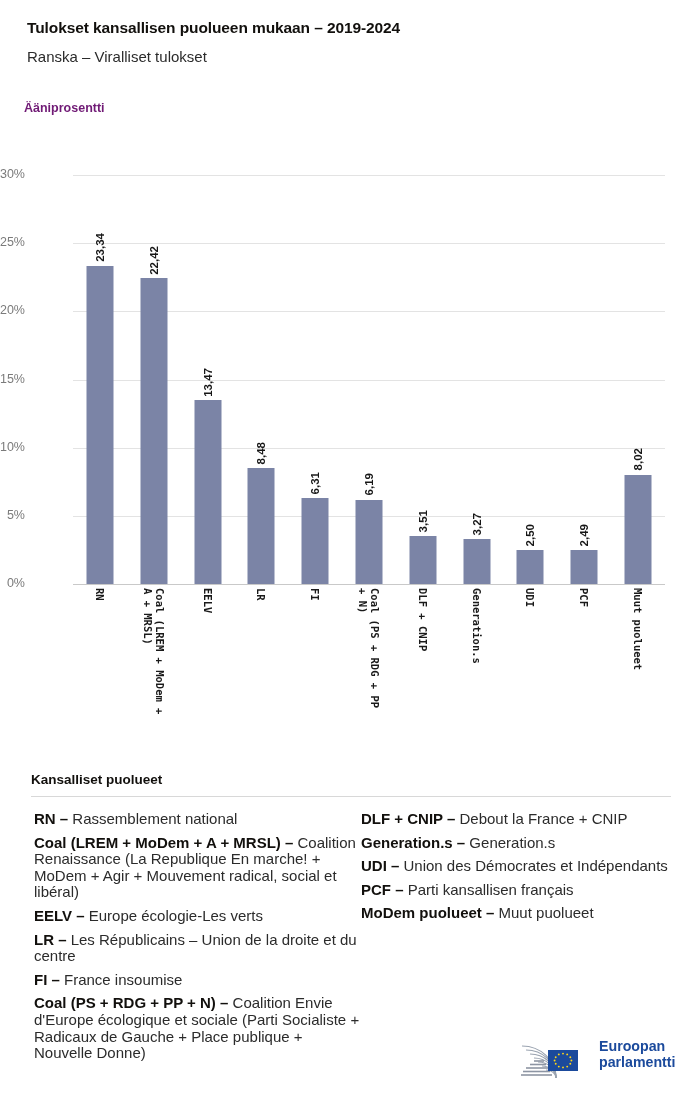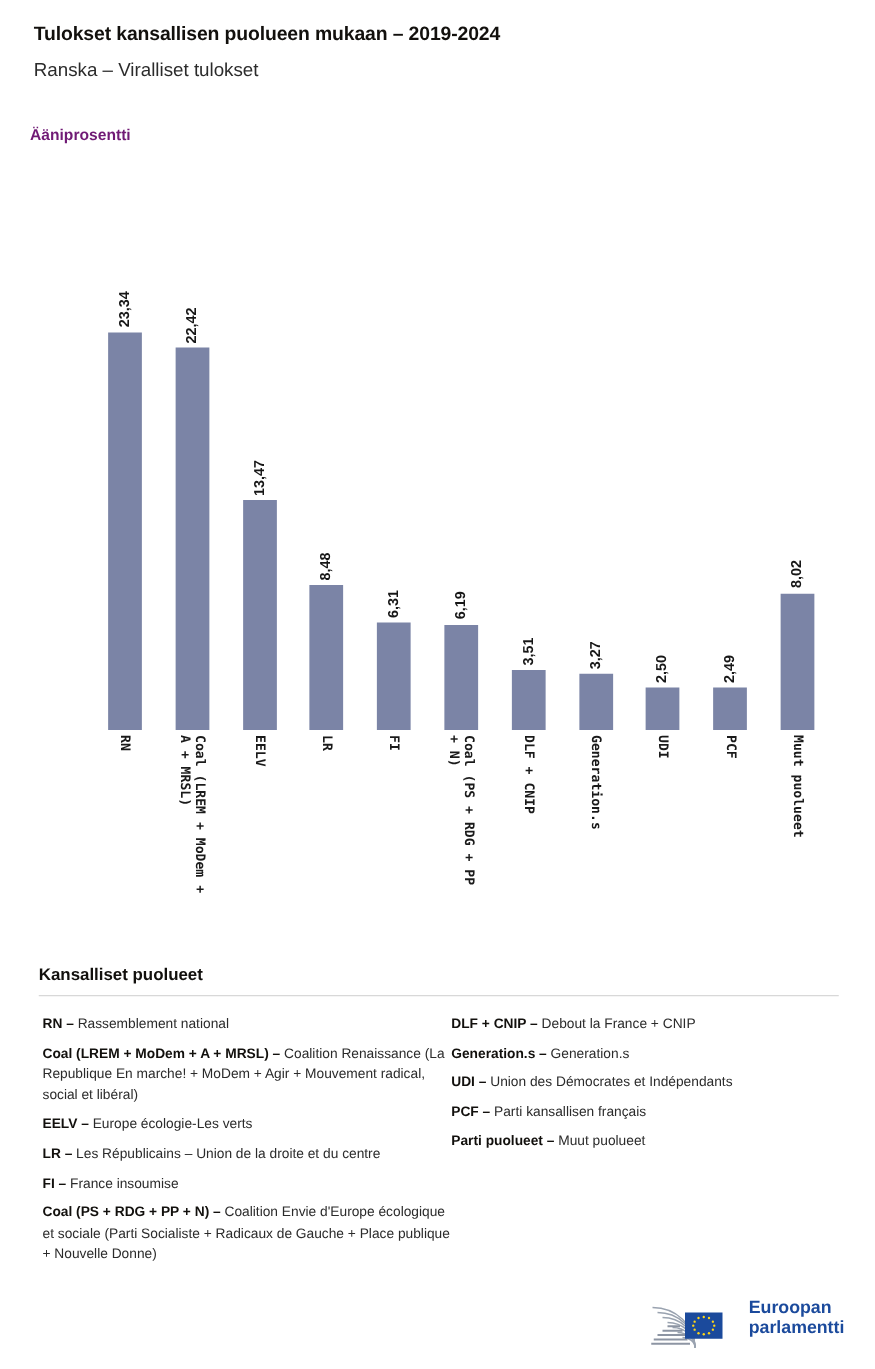--- a/index.html
+++ b/index.html
@@ -100,21 +100,21 @@
   }
   .legend-cols{
     position:relative;width:640px;
   }
   .legend-col{
     position:absolute;top:0;
   }
   .legend-col.left{left:3px;width:330px;}
   .legend-col.right{left:330px;width:320px;}
   .legend-item{
-    font-size:11px;line-height:16.6px;color:#2b2b2b;
+    font-size:15px;line-height:16.6px;color:#2b2b2b;
     margin-bottom:7px;
   }
   .legend-item b{color:#12100d;font-weight:bold;}
 
   
   .source{
     position:absolute;left:40px;top:1062px;
     font-size:12.6px;color:#2b2b2b;margin-top:32px;
   }
   .source b{color:#12100d;font-weight:bold;}
@@ -134,20 +134,36 @@
 </head>
 <body>
 
 <div class="page">
 
   <div class="title">Tulokset kansallisen puolueen mukaan – 2019-2024</div>
   <div class="subtitle">Ranska – Viralliset tulokset</div>
   <div class="axis-title">Ääniprosentti</div>
 
   <div class="chart">
+    <div class="plot" id="plot-grid">
+        <div class="gridline" style="top: 0px;"></div>
+        <div class="ytick" style="top: 0px;">30%</div>
+        <div class="gridline" style="top: 68.1667px;"></div>
+        <div class="ytick" style="top: 68.1667px;">25%</div>
+        <div class="gridline" style="top: 136.333px;"></div>
+        <div class="ytick" style="top: 136.333px;">20%</div>
+        <div class="gridline" style="top: 204.5px;"></div>
+        <div class="ytick" style="top: 204.5px;">15%</div>
+        <div class="gridline" style="top: 272.667px;"></div>
+        <div class="ytick" style="top: 272.667px;">10%</div>
+        <div class="gridline" style="top: 340.833px;"></div>
+        <div class="ytick" style="top: 340.833px;">5%</div>
+        <div class="gridline zero" style="top: 409px;"></div>
+        <div class="ytick" style="top: 409px;">0%</div>
+      </div>
     <div class="bars" id="bars-layer">
         <div class="bar-slot" style="left: 0px; width: 53.8182px;">
           <div class="bar" style="height: 318.202px; background: rgb(123, 132, 166);"></div>
           <div class="bar-value" style="bottom: 322.202px;">23,34</div>
         </div>
         <div class="bar-slot" style="left: 53.8182px; width: 53.8182px;">
           <div class="bar" style="height: 305.659px; background: rgb(123, 132, 166);"></div>
           <div class="bar-value" style="bottom: 309.659px;">22,42</div>
         </div>
         <div class="bar-slot" style="left: 107.636px; width: 53.8182px;">
@@ -258,21 +274,21 @@
           <div class="legend-item"><b>EELV –</b><span> Europe écologie-Les verts</span></div>
           <div class="legend-item"><b>LR –</b><span> Les Républicains – Union de la droite et du centre</span></div>
           <div class="legend-item"><b>FI –</b><span> France insoumise</span></div>
           <div class="legend-item"><b>Coal (PS + RDG + PP + N) –</b><span> Coalition Envie d'Europe écologique et sociale (Parti Socialiste + Radicaux de Gauche + Place publique + Nouvelle Donne)</span></div>
         </div>
       <div class="legend-col right" id="legend-right">
           <div class="legend-item"><b>DLF + CNIP –</b><span> Debout la France + CNIP</span></div>
           <div class="legend-item"><b>Generation.s –</b><span> Generation.s</span></div>
           <div class="legend-item"><b>UDI –</b><span> Union des Démocrates et Indépendants</span></div>
           <div class="legend-item"><b>PCF –</b><span> Parti kansallisen français</span></div>
-          <div class="legend-item"><b>Parti puolueet –</b><span> Muut puolueet</span></div>
+          <div class="legend-item"><b>MoDem puolueet –</b><span> Muut puolueet</span></div>
         </div>
     </div>
   </div>
 
   <div class="source">
     <b>Lähde:</b><span> Euroopan parlamentti</span>
   </div>
 
   <div class="ep-logo">
     <svg class="ep-mark" viewBox="0 0 76 42">

